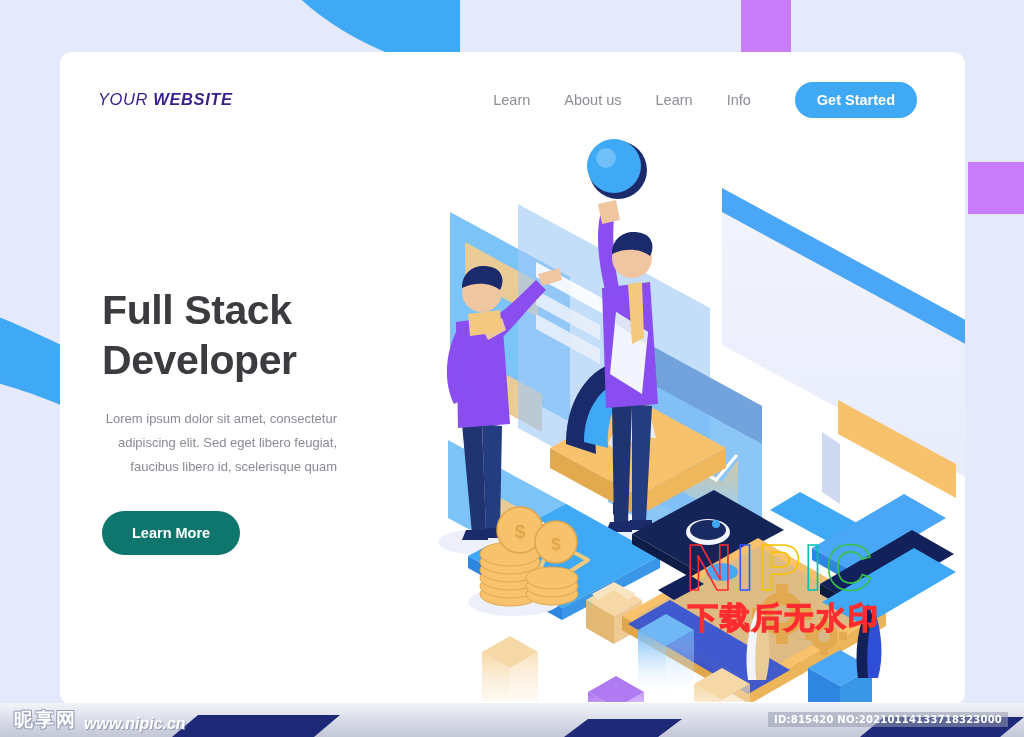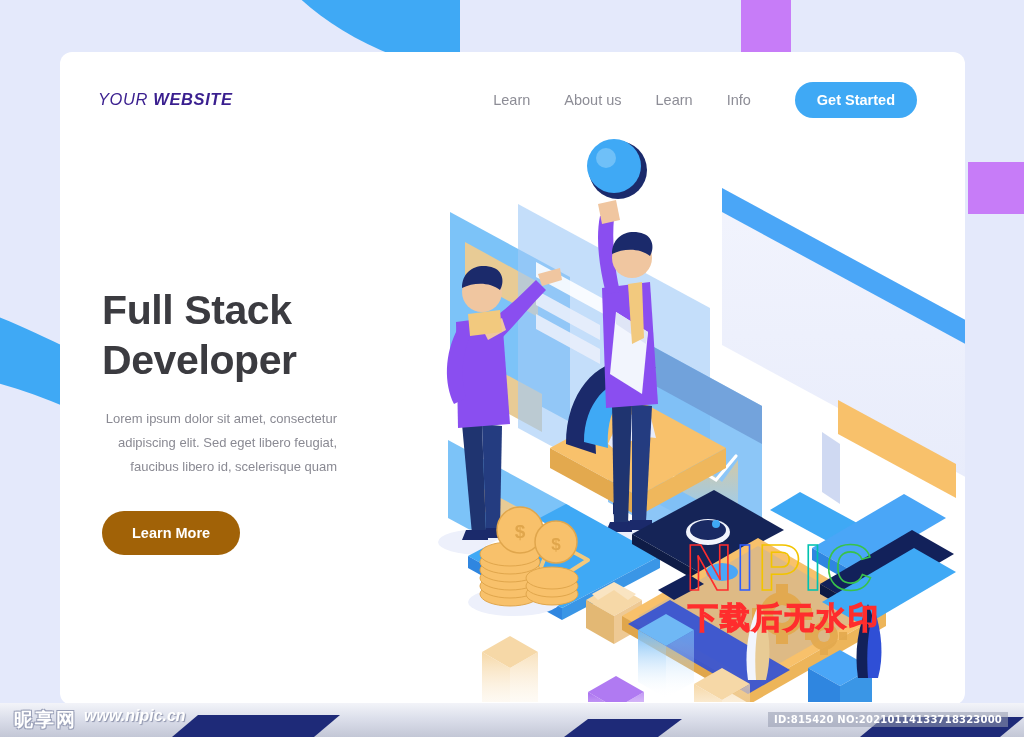--- a/index.html
+++ b/index.html
@@ -106,21 +106,21 @@
   .hero-para {
     margin-top: 22px;
     font-size: 13px;
     line-height: 1.85;
     color: #8a8a93;
     width: 235px;
     text-align: right;
   }
   .learn-btn {
     margin-top: 32px;
-    background: #a16207;
+    background: #0f766e;
     color: #ffffff;
     font-size: 14.5px;
     font-weight: 700;
     border: none;
     border-radius: 24px;
     padding: 14px 30px;
     cursor: pointer;
   }
 
   
@@ -145,21 +145,21 @@
     position: absolute;
     left: 0; bottom: 0;
     width: 1024px; height: 34px;
     background: linear-gradient(180deg, #f3f4f9 0%, #dcdfeb 45%, #c3c7d6 100%);
     overflow: hidden;
   }
   .footer-logo {
     position: absolute;
     left: 14px; top: 4px;
     display: flex;
-    align-items: flex-start;
+    align-items: flex-end;
     gap: 7px;
     white-space: nowrap;
   }
   .footer-cn {
     font-size: 19px;
     font-weight: 700;
     color: #ffffff;
     letter-spacing: 2px;
     text-shadow: 1px 1px 0 #9aa0b8, -1px -1px 0 #9aa0b8, 1px -1px 0 #9aa0b8, -1px 1px 0 #9aa0b8;
     font-family: "DejaVu Sans", sans-serif;

